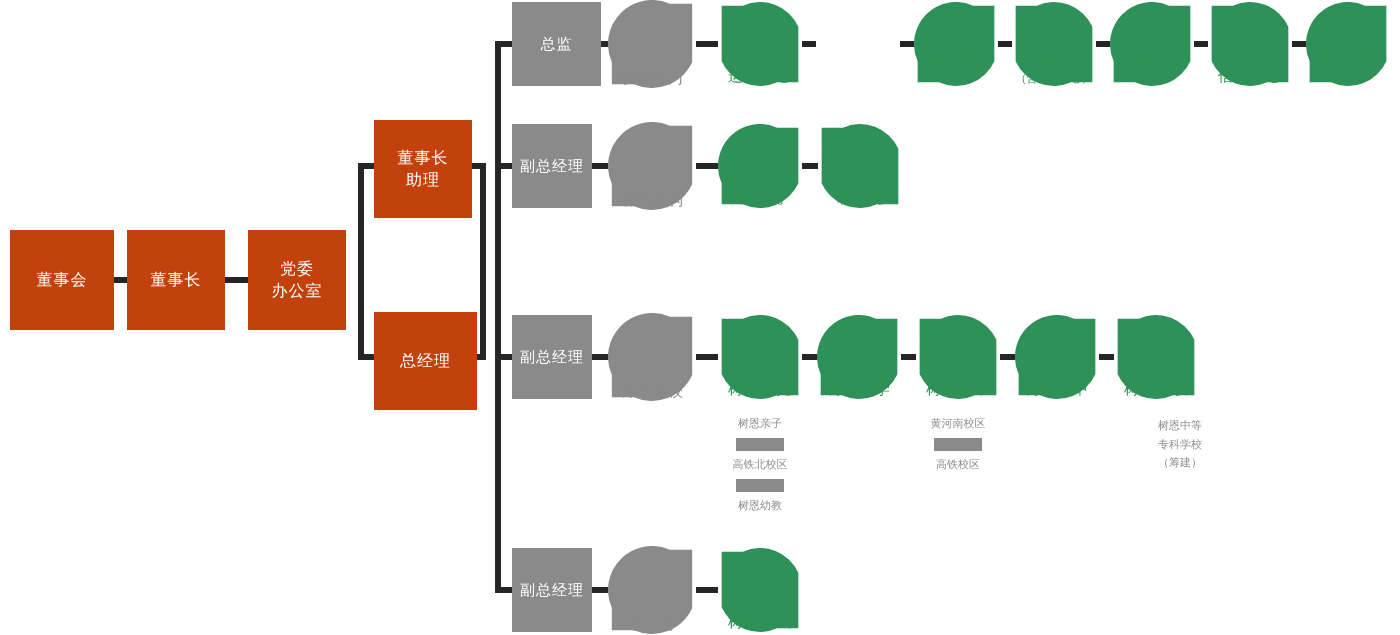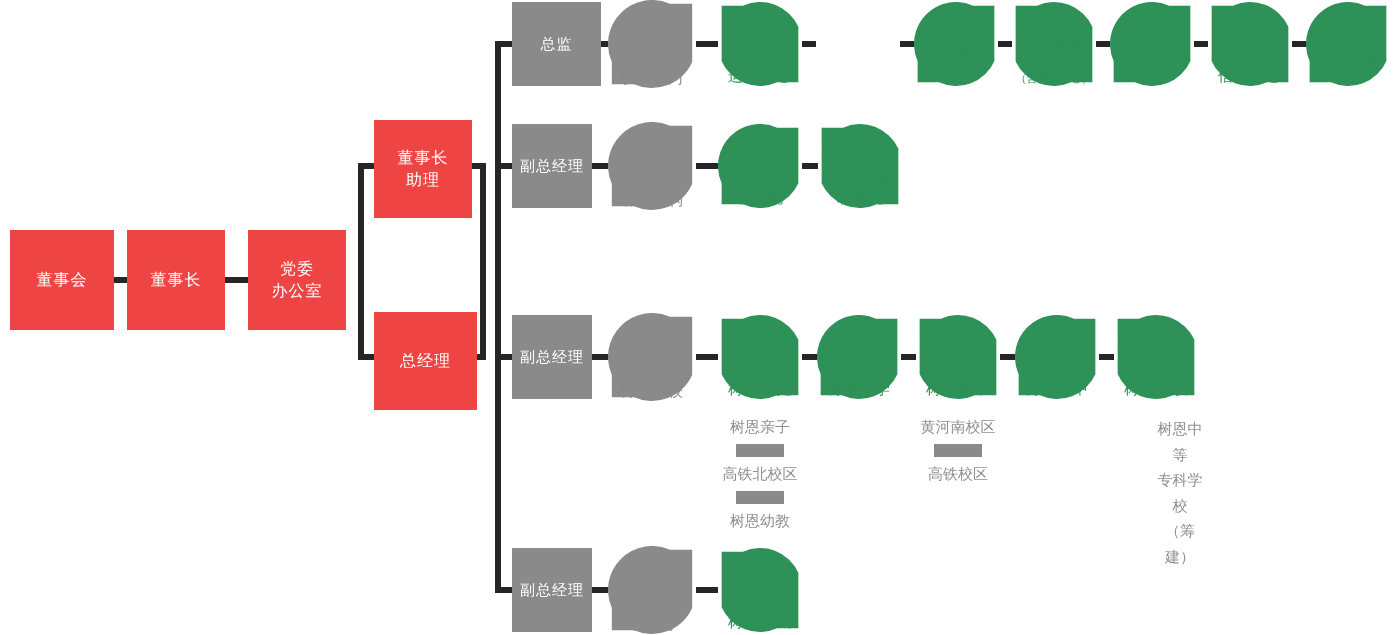--- a/index.html
+++ b/index.html
@@ -1,33 +1,33 @@
 <!DOCTYPE html>
 <html><head>
 <meta charset="utf-8">
 <style>
   html,body{margin:0;padding:0;background:#ffffff;}
   #stage{position:relative;width:1400px;height:635px;background:#ffffff;overflow:hidden;
          font-family:"Liberation Sans","DejaVu Sans",sans-serif;}
   .box{position:absolute;display:flex;flex-direction:column;align-items:center;justify-content:center;
        text-align:center;color:#ffffff;}
   .lbl{white-space:pre-line;line-height:1.35;letter-spacing:1px;position:relative;z-index:2;}
-  .dark{background:#ef4444;font-size:16px;}
+  .dark{background:#c2410c;font-size:16px;}
   .gsq{background:#8a8a8a;font-size:15px;}
   .greensq{background:#2e9157;font-size:15px;border-radius:2px;}
   .blob{background:transparent;font-size:15px;justify-content:flex-end;}
   .blob svg{position:absolute;left:0;top:0;width:100%;height:100%;z-index:1;}
   .blob.gray{color:#8a8a8a;}
   .blob.green{color:#2e9157;}
   .note{position:relative;z-index:2;font-size:11px;line-height:1.5;letter-spacing:0;}
   .hline,.vline{position:absolute;background:#262626;}
   .hline{height:6px;}
   .vline{width:6px;}
   .subcol{position:absolute;width:100px;display:flex;flex-direction:column;align-items:center;}
-  .sublbl{font-size:15px;color:#8f8f8f;line-height:1.45;white-space:pre-line;text-align:center;}
+  .sublbl{font-size:11px;color:#8f8f8f;line-height:1.45;white-space:pre-line;text-align:center;}
   .sublbl.multi{line-height:1.7;margin-left:48px;}
   .subbar{width:48px;height:13px;background:#8a8a8a;margin:6px 0;}
 </style>
 </head>
 <body>
 
 <svg width="0" height="0" style="position:absolute">
   <defs>
     <path id="blobA" d="M 64.76 4 L 88 4 L 88 64.76 A 46 46 0 0 1 27.24 88 L 4 88 L 4 64.76 A 46 46 0 0 1 64.76 4 Z"></path>
     <path id="blobB" d="M 27.24 4 L 4 4 L 4 64.76 A 46 46 0 0 0 64.76 88 L 88 88 L 88 27.24 A 46 46 0 0 0 27.24 4 Z"></path>

